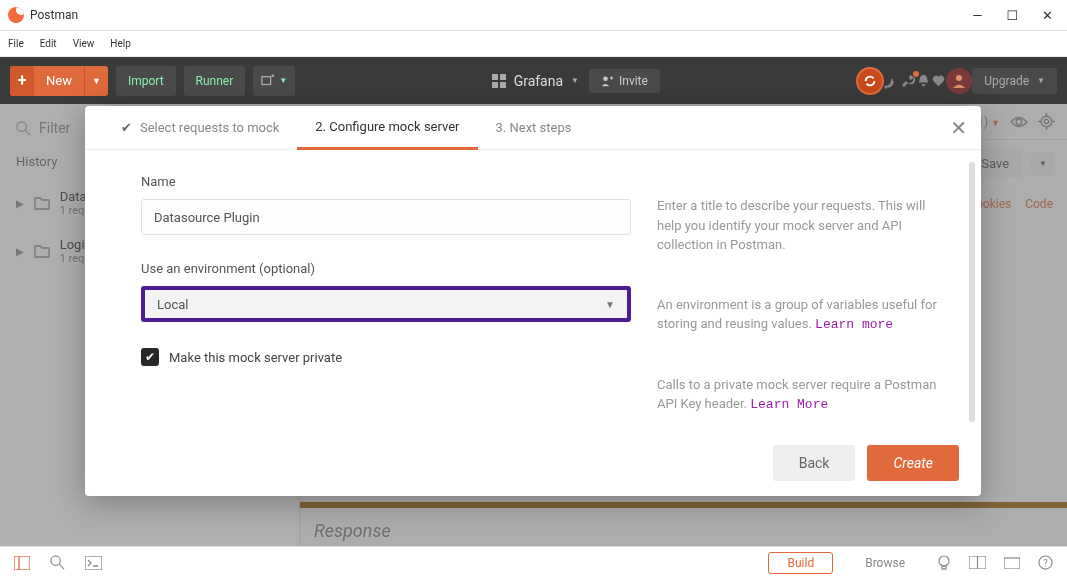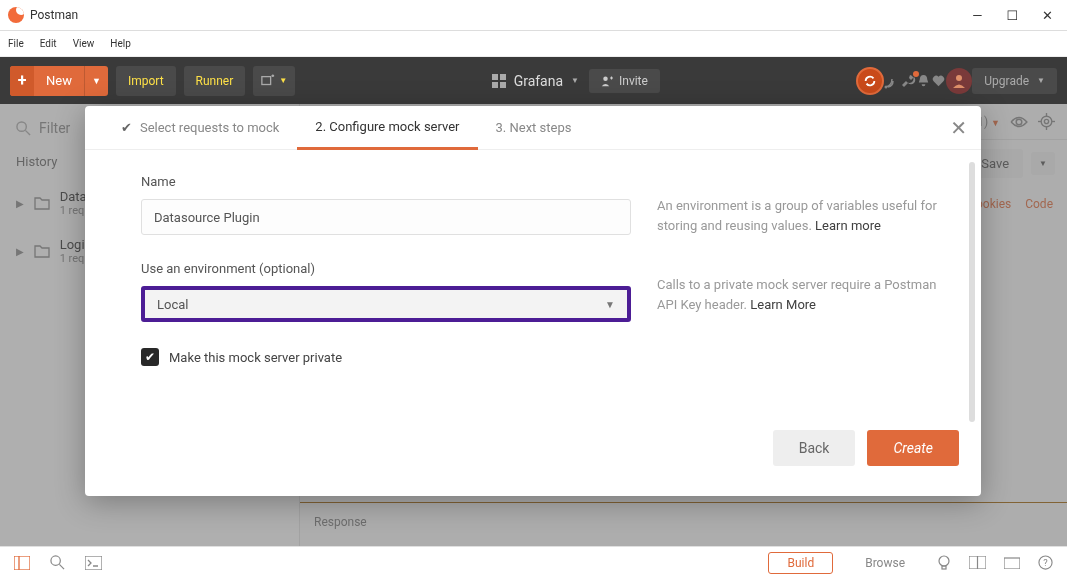--- a/index.html
+++ b/index.html
@@ -16,21 +16,21 @@
 
 .menubar { height: 26px; display: flex; align-items: center; padding: 0 8px; gap: 16px; border-bottom: 1px solid #eee; }
 .menubar span { font-size: 10px; color: #333; cursor: pointer; text-align: center; }
 
 
 .toolbar { height: 47px; background: #3a3a3a; display: flex; align-items: center; padding: 0 10px; gap: 8px; }
 .btn-new { display: flex; align-items: center; background: #e06a3b; color: #fff; border-radius: 3px; height: 30px; overflow: hidden; }
 .btn-new .plus { background: #d05a2b; width: 24px; height: 30px; display: flex; align-items: center; justify-content: center; font-size: 16px; font-weight: bold; }
 .btn-new .label { padding: 0 12px; font-size: 13px; }
 .btn-new .caret { border-left: 1px solid rgba(0,0,0,0.15); width: 24px; height: 30px; display: flex; align-items: center; justify-content: center; font-size: 9px; }
-.btn-dark { background: #4a4a4a; color: #fde047; height: 30px; padding: 0 12px; border-radius: 3px; display: flex; align-items: center; font-size: 12px; cursor: pointer; }
+.btn-dark { background: #4a4a4a; color: #86efac; height: 30px; padding: 0 12px; border-radius: 3px; display: flex; align-items: center; font-size: 12px; cursor: pointer; }
 .toolbar-center { margin-left: auto; margin-right: auto; display: flex; align-items: center; gap: 10px; }
 .ws-btn { display: flex; align-items: center; gap: 8px; color: #ddd; font-size: 14px; cursor: pointer; }
 .grid-icon { display: inline-block; width: 14px; height: 14px; background: conic-gradient(#aaa 0 25%, transparent 0 50%, #aaa 0 75%, transparent 0); background-size: 8px 8px; }
 .grid-icon { background: none; position: relative; }
 .grid-icon::before, .grid-icon::after { content: ""; position: absolute; width: 6px; height: 6px; background: #aaa; }
 .grid-icon::before { box-shadow: 8px 0 #aaa, 0 8px #aaa, 8px 8px #aaa; }
 .invite-btn { background: #4a4a4a; color: #ccc; padding: 5px 12px; border-radius: 3px; font-size: 12px; display: flex; align-items: center; gap: 6px; cursor: pointer; }
 .toolbar-right { display: flex; align-items: center; }
 .avatar-badge { width: 28px; height: 28px; border-radius: 50%; border: 2px solid #e06a3b; background: #c94a1a; display: flex; align-items: center; justify-content: center; }
 .toolbar-icon { color: #888; font-size: 15px; cursor: pointer; }
@@ -49,21 +49,21 @@
 .coll-item .info .name { font-size: 13px; color: #333; }
 .coll-item .info .sub { font-size: 11px; color: #888; }
 .main-area { flex: 1; position: relative; }
 .tab-strip { height: 36px; border-bottom: 1px solid #e0e0e0; display: flex; align-items: center; justify-content: flex-end; padding: 0 12px; gap: 10px; }
 .tab-strip .env { color: #888; font-size: 12px; }
 .tab-strip .icon { color: #888; font-size: 15px; cursor: pointer; }
 .req-bar { height: 46px; display: flex; align-items: center; justify-content: flex-end; padding: 0 12px; gap: 8px; }
 .save-btn { background: #eee; padding: 7px 14px; border-radius: 3px; font-size: 13px; color: #555; display: flex; align-items: center; gap: 6px; }
 .params-strip { height: 36px; display: flex; align-items: center; justify-content: flex-end; padding: 0 14px; gap: 14px; font-size: 12px; }
 .params-strip .link-orange { color: #e06a3b; }
-.response-area { position: absolute; bottom: 0; left: 0; right: 0; height: 44px; border-top: 1px solid #a16207; padding: 12px 14px; color: #777; font-size: 12px; }
+.response-area { position: absolute; bottom: 0; left: 0; right: 0; height: 44px; border-top: 6px solid #a16207; padding: 12px 14px; color: #777; font-size: 18px; font-style: italic; }
 
 
 .statusbar { position: absolute; bottom: 0; left: 0; right: 0; height: 32px; border-top: 1px solid #e0e0e0; background: #fff; display: flex; align-items: center; padding: 0 14px; gap: 20px; }
 .statusbar .sicon { color: #888; font-size: 14px; cursor: pointer; }
 .statusbar .right { margin-left: auto; display: flex; align-items: center; gap: 18px; }
 .build-btn { background: #fff; border: 1px solid #e06a3b; color: #e06a3b; padding: 3px 18px; border-radius: 3px; font-size: 12px; }
 .browse-btn { color: #888; font-size: 12px; padding: 3px 14px; }
 
 
 .dim { position: absolute; top: 104px; left: 0; right: 0; bottom: 0; background: rgba(100,100,100,0.5); }
@@ -80,22 +80,22 @@
 .form-col { width: 490px; }
 .desc-col { flex: 1; font-size: 13px; color: #999; line-height: 1.5; padding-top: 22px; }
 .field-label { font-size: 13px; color: #555; margin-bottom: 10px; display: block; }
 .text-input { width: 100%; height: 36px; border: 1px solid #e0e0e0; border-radius: 3px; padding: 0 12px; font-size: 13px; color: #555; background: #fdfdfd; }
 .select-input { width: 100%; height: 36px; border: 4px solid #4c1d95; background: #f3f3f3; border-radius: 3px; padding: 0 12px; font-size: 13px; color: #555; display: flex; align-items: center; justify-content: space-between; cursor: pointer; }
 .select-input .caret { font-size: 10px; color: #777; }
 .field-group { margin-bottom: 26px; }
 .checkbox-row { display: flex; align-items: center; gap: 10px; font-size: 13px; color: #444; }
 .checkbox-row .cb { width: 18px; height: 18px; background: #282828; border-radius: 3px; color: #fff; display: flex; align-items: center; justify-content: center; font-size: 12px; }
 .desc-block { margin-bottom: 40px; }
-.desc-block a { color: #404040; text-decoration: none; }
-.modal-footer { height: 66px; display: flex; align-items: flex-start; justify-content: flex-end; padding: 0 22px; gap: 12px; }
+.desc-block a { color: #a21caf; text-decoration: none; font-family: Liberation Mono, monospace; }
+.modal-footer { height: 66px; display: flex; align-items: center; justify-content: flex-end; padding: 0 22px; gap: 12px; }
 .btn-back { background: #eee; color: #666; padding: 10px 26px; border-radius: 3px; font-size: 14px; border: none; cursor: pointer; }
 .btn-create { background: #e06a3b; color: #fff; padding: 10px 26px; border-radius: 3px; font-size: 14px; border: none; cursor: pointer; font-style: italic; }
 
 svg { display: block; }
 </style>
 </head>
 <body>
 
 <div class="titlebar">
   <div class="logo"></div>
@@ -291,20 +291,21 @@
           <span>Local</span>
           <span class="caret">▼</span>
         </div>
       </div>
       <div class="checkbox-row">
         <div class="cb">✔</div>
         <span>Make this mock server private</span>
       </div>
     </div>
     <div class="desc-col">
+      <div class="desc-block">Enter a title to describe your requests. This will help you identify your mock server and API collection in Postman.</div>
       <div class="desc-block">
         <span>An environment is a group of variables useful for storing and reusing values. </span><a href="#">Learn more</a>
       </div>
       <div class="desc-block">
         <span>Calls to a private mock server require a Postman API Key header. </span><a href="#">Learn More</a>
       </div>
     </div>
   </div>
 
   <div class="modal-footer">

